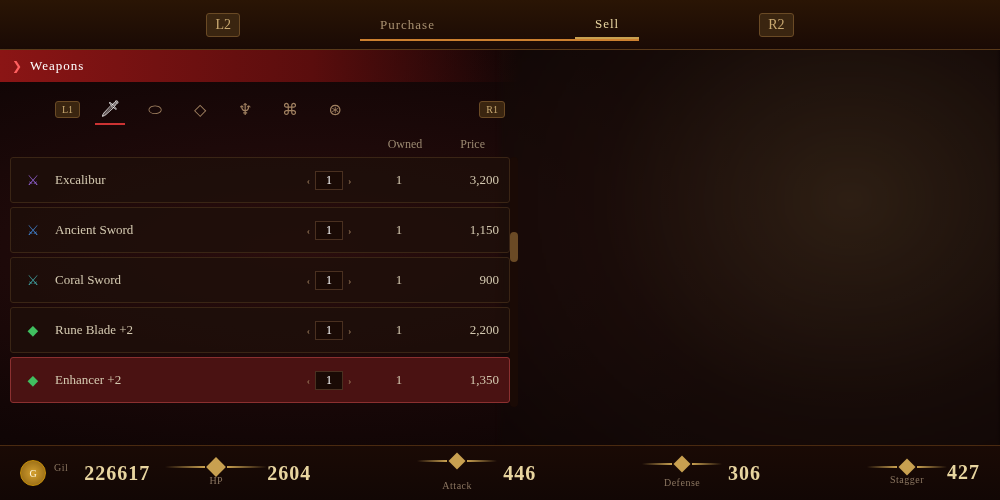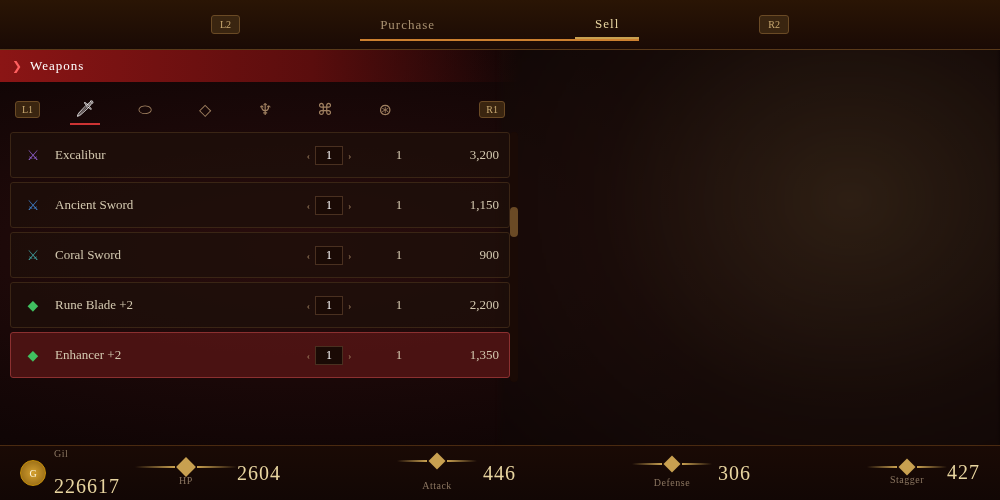--- a/index.html
+++ b/index.html
@@ -58,21 +58,21 @@
     .nav-tab.active {
       color: #e8d5a0;
       border-bottom: 2px solid #c8a050;
     }
 
     .nav-btn {
       background: #3a2510;
       border: 1px solid #6a4a25;
       color: #c8a870;
       padding: 3px 8px;
-      font-size: 10px;
+      font-size: 14px;
       border-radius: 3px;
     }
 
     
     .main {
       position: absolute;
       top: 50px;
       left: 0;
       width: 520px;
       bottom: 55px;
@@ -98,22 +98,23 @@
       color: #ffffff;
       font-size: 13px;
       letter-spacing: 1px;
     }
 
     
     .icon-tabs {
       display: flex;
       align-items: center;
       padding: 6px 15px;
-      gap: 30px;
+      gap: 15px;
       height: 45px;
+      margin-left: 40px;
     }
 
     .icon-tab {
       width: 30px;
       height: 30px;
       display: flex;
       align-items: center;
       justify-content: center;
       cursor: pointer;
       color: #a08060;
@@ -290,21 +291,21 @@
 
     .stat-name-label {
       font-size: 10px;
       color: #8a7560;
       letter-spacing: 0.5px;
     }
 
     .stat-num {
       font-size: 20px;
       color: #e8d5a0;
-      font-weight: normal;
+      font-weight: bold;
       letter-spacing: 1px;
     }
 
     
     .sell-underline {
       position: absolute;
       bottom: -2px;
       left: 0;
       right: 0;
       height: 2px;
@@ -346,20 +347,26 @@
     <span class="lb-btn">L1</span>
     <span class="icon-tab active">🗡</span>
     <span class="icon-tab">⬭</span>
     <span class="icon-tab">◇</span>
     <span class="icon-tab">♆</span>
     <span class="icon-tab">⌘</span>
     <span class="icon-tab">⊛</span>
     <span class="lb-btn" style="margin-left:auto;">R1</span>
   </div>
 
+  <div class="col-headers">
+    <div class="col-name"></div>
+    <div class="col-qty"></div>
+    <div class="col-owned">Owned</div>
+    <div class="col-price">Price</div>
+  </div>
 
   <div class="items-list">
 
     <div class="item-row">
       <div class="item-icon icon-purple">⚔</div>
       <div class="item-name">Excalibur</div>
       <div class="qty-control">
         <span class="qty-arrow">‹</span>
         <span class="qty-value">1</span>
         <span class="qty-arrow">›</span>
@@ -420,21 +427,21 @@
       <div class="scroll-thumb"></div>
     </div>
 
   </div>
 </div>
 
 <div class="status-bar">
 
   <div class="gil-block">
     <div class="gil-coin">G</div>
-    <div style="display:flex; flex-direction:column; gap:16px;">
+    <div style="display:flex; flex-direction:row; gap:16px;">
       <span class="stat-name-label">Gil</span>
       <span class="stat-num">226617</span>
     </div>
   </div>
 
   <div class="stats-row">
 
     <div style="display:flex; align-items:center; ">
       <div style="display:flex; flex-direction:column; align-items:center; gap:1px;">
         <div style="display:flex; align-items:center; gap:4px;">

